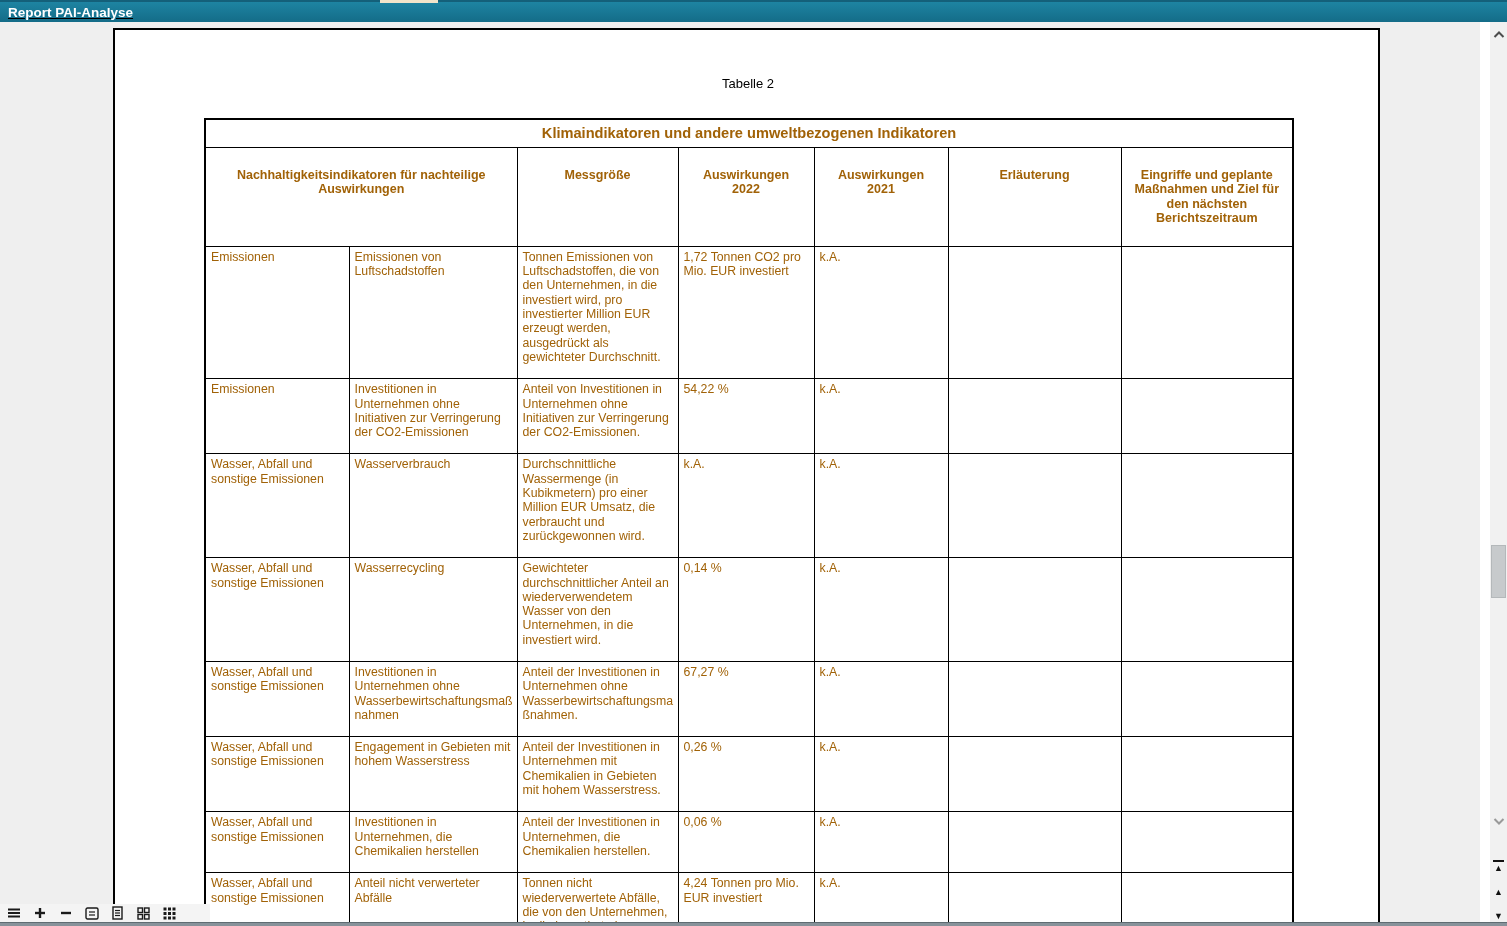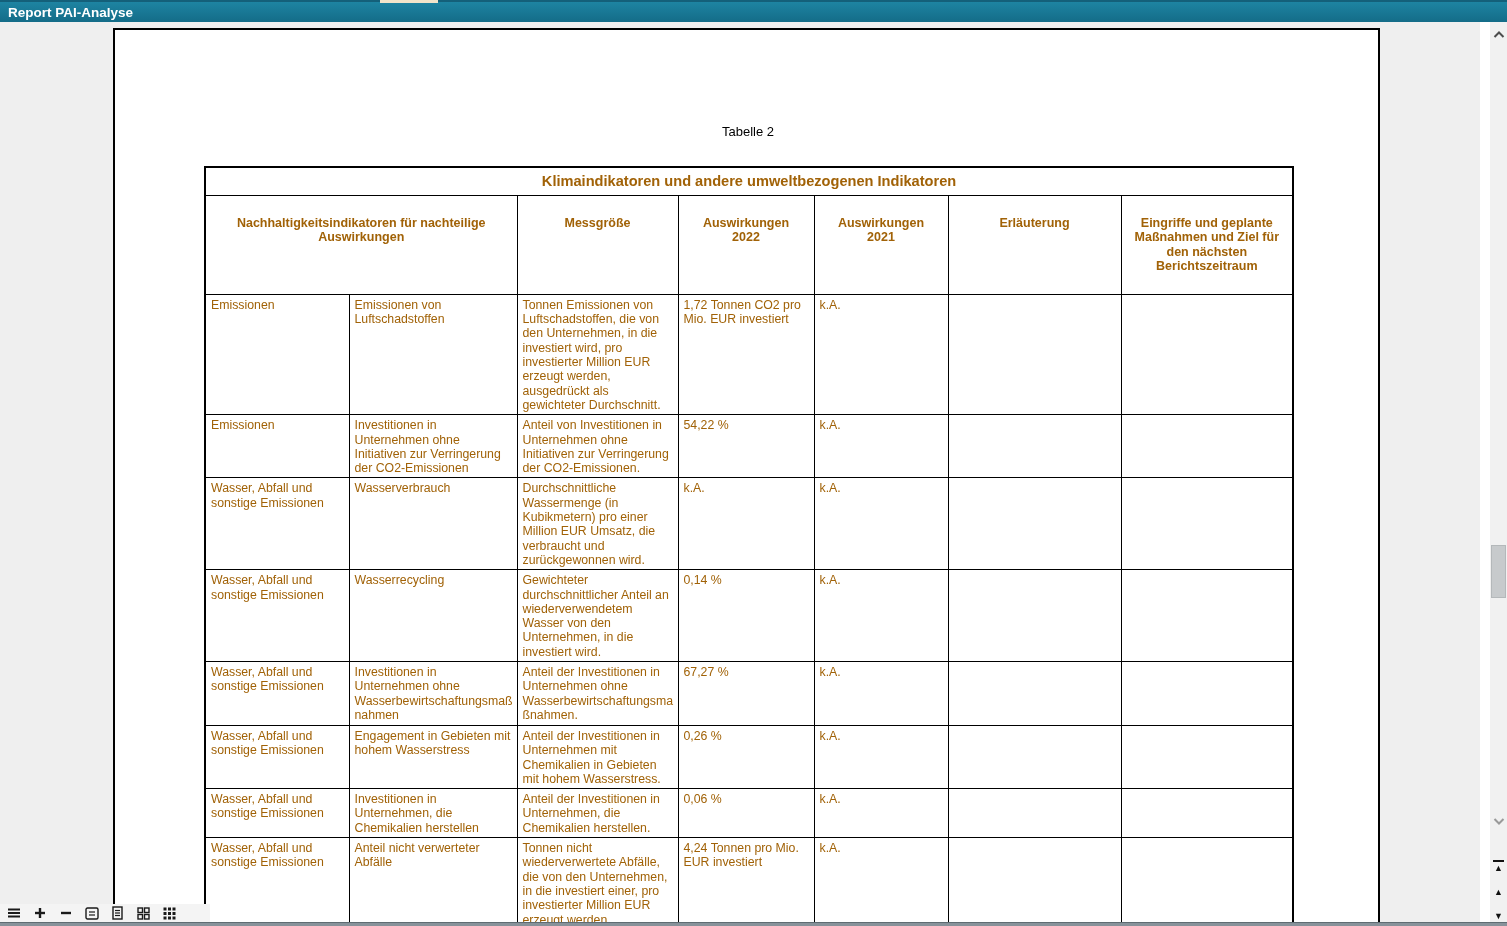--- a/index.html
+++ b/index.html
@@ -6,55 +6,56 @@
   html, body { width: 1507px; height: 926px; overflow: hidden; }
   body { font-family: "Liberation Sans", sans-serif; background: #efefef; position: relative; }
 
   
   .titlebar {
     position: absolute; top: 0; left: 0; width: 1507px; height: 22px;
     background: linear-gradient(#1e84a2, #146c88);
     border-top: 2px solid #14607a;
     display: flex; align-items: center;
     z-index: 30;
+    text-decoration: underline;
   }
   .titlebar .title { color: #ffffff; font-weight: bold; font-size: 13.5px; padding-left: 8px; }
   .top-notch { position: absolute; left: 380px; top: 0; width: 58px; height: 3px; background: #f2e4ca; z-index: 31; }
 
   
   .viewport { position: absolute; top: 22px; left: 0; width: 1507px; height: 904px; background: #efefef; }
 
   
   .page {
     position: absolute; left: 113px; top: 6px; width: 1267px; height: 901px;
     background: #ffffff; border: 2px solid #000000; overflow: hidden;
   }
   .page-inner { margin-left: 89px; width: 1088px; }
-  .caption { text-align: center; padding-top: 46px; margin-top: 48px; }
+  .caption { text-align: center; padding-top: 46px; }
   .caption-number { font-size: 13px; color: #000; }
   .caption-title { font-size: 13.5px; font-weight: bold; color: #000; margin-top: 6px; }
 
   
   table.indicators {
     border-collapse: collapse; table-layout: fixed; width: 1088px;
     margin-top: 27px; border: 2px solid #000;
     font-size: 12.3px; color: #a16207;
   }
   table.indicators th, table.indicators td {
     border: 1px solid #000; vertical-align: top; overflow: hidden;
   }
   tr.title-row th {
     height: 28px; text-align: center; vertical-align: middle;
     font-size: 14.6px; font-weight: bold; border-bottom: 1px solid #000;
   }
   tr.head-row th {
     height: 57px; text-align: center; font-weight: bold; font-size: 12.5px;
     padding: 20px 12px; line-height: 14.6px;
   }
-  tbody td { padding: 3px 5px 2px 5px; line-height: 14.3px; text-align: left; }
+  tbody td { padding: 3px 5px 14px 5px; line-height: 14.3px; text-align: left; }
   tbody tr:nth-child(1) { height: 116px; }
   tbody tr:nth-child(2) { height: 62px; }
   tbody tr:nth-child(3) { height: 88px; }
   tbody tr:nth-child(4) { height: 74px; }
   tbody tr:nth-child(5) { height: 64px; }
   tbody tr:nth-child(6) { height: 60px; }
   tbody tr:nth-child(7) { height: 47px; }
   tbody tr:nth-child(8) { height: 113px; }
 
   

